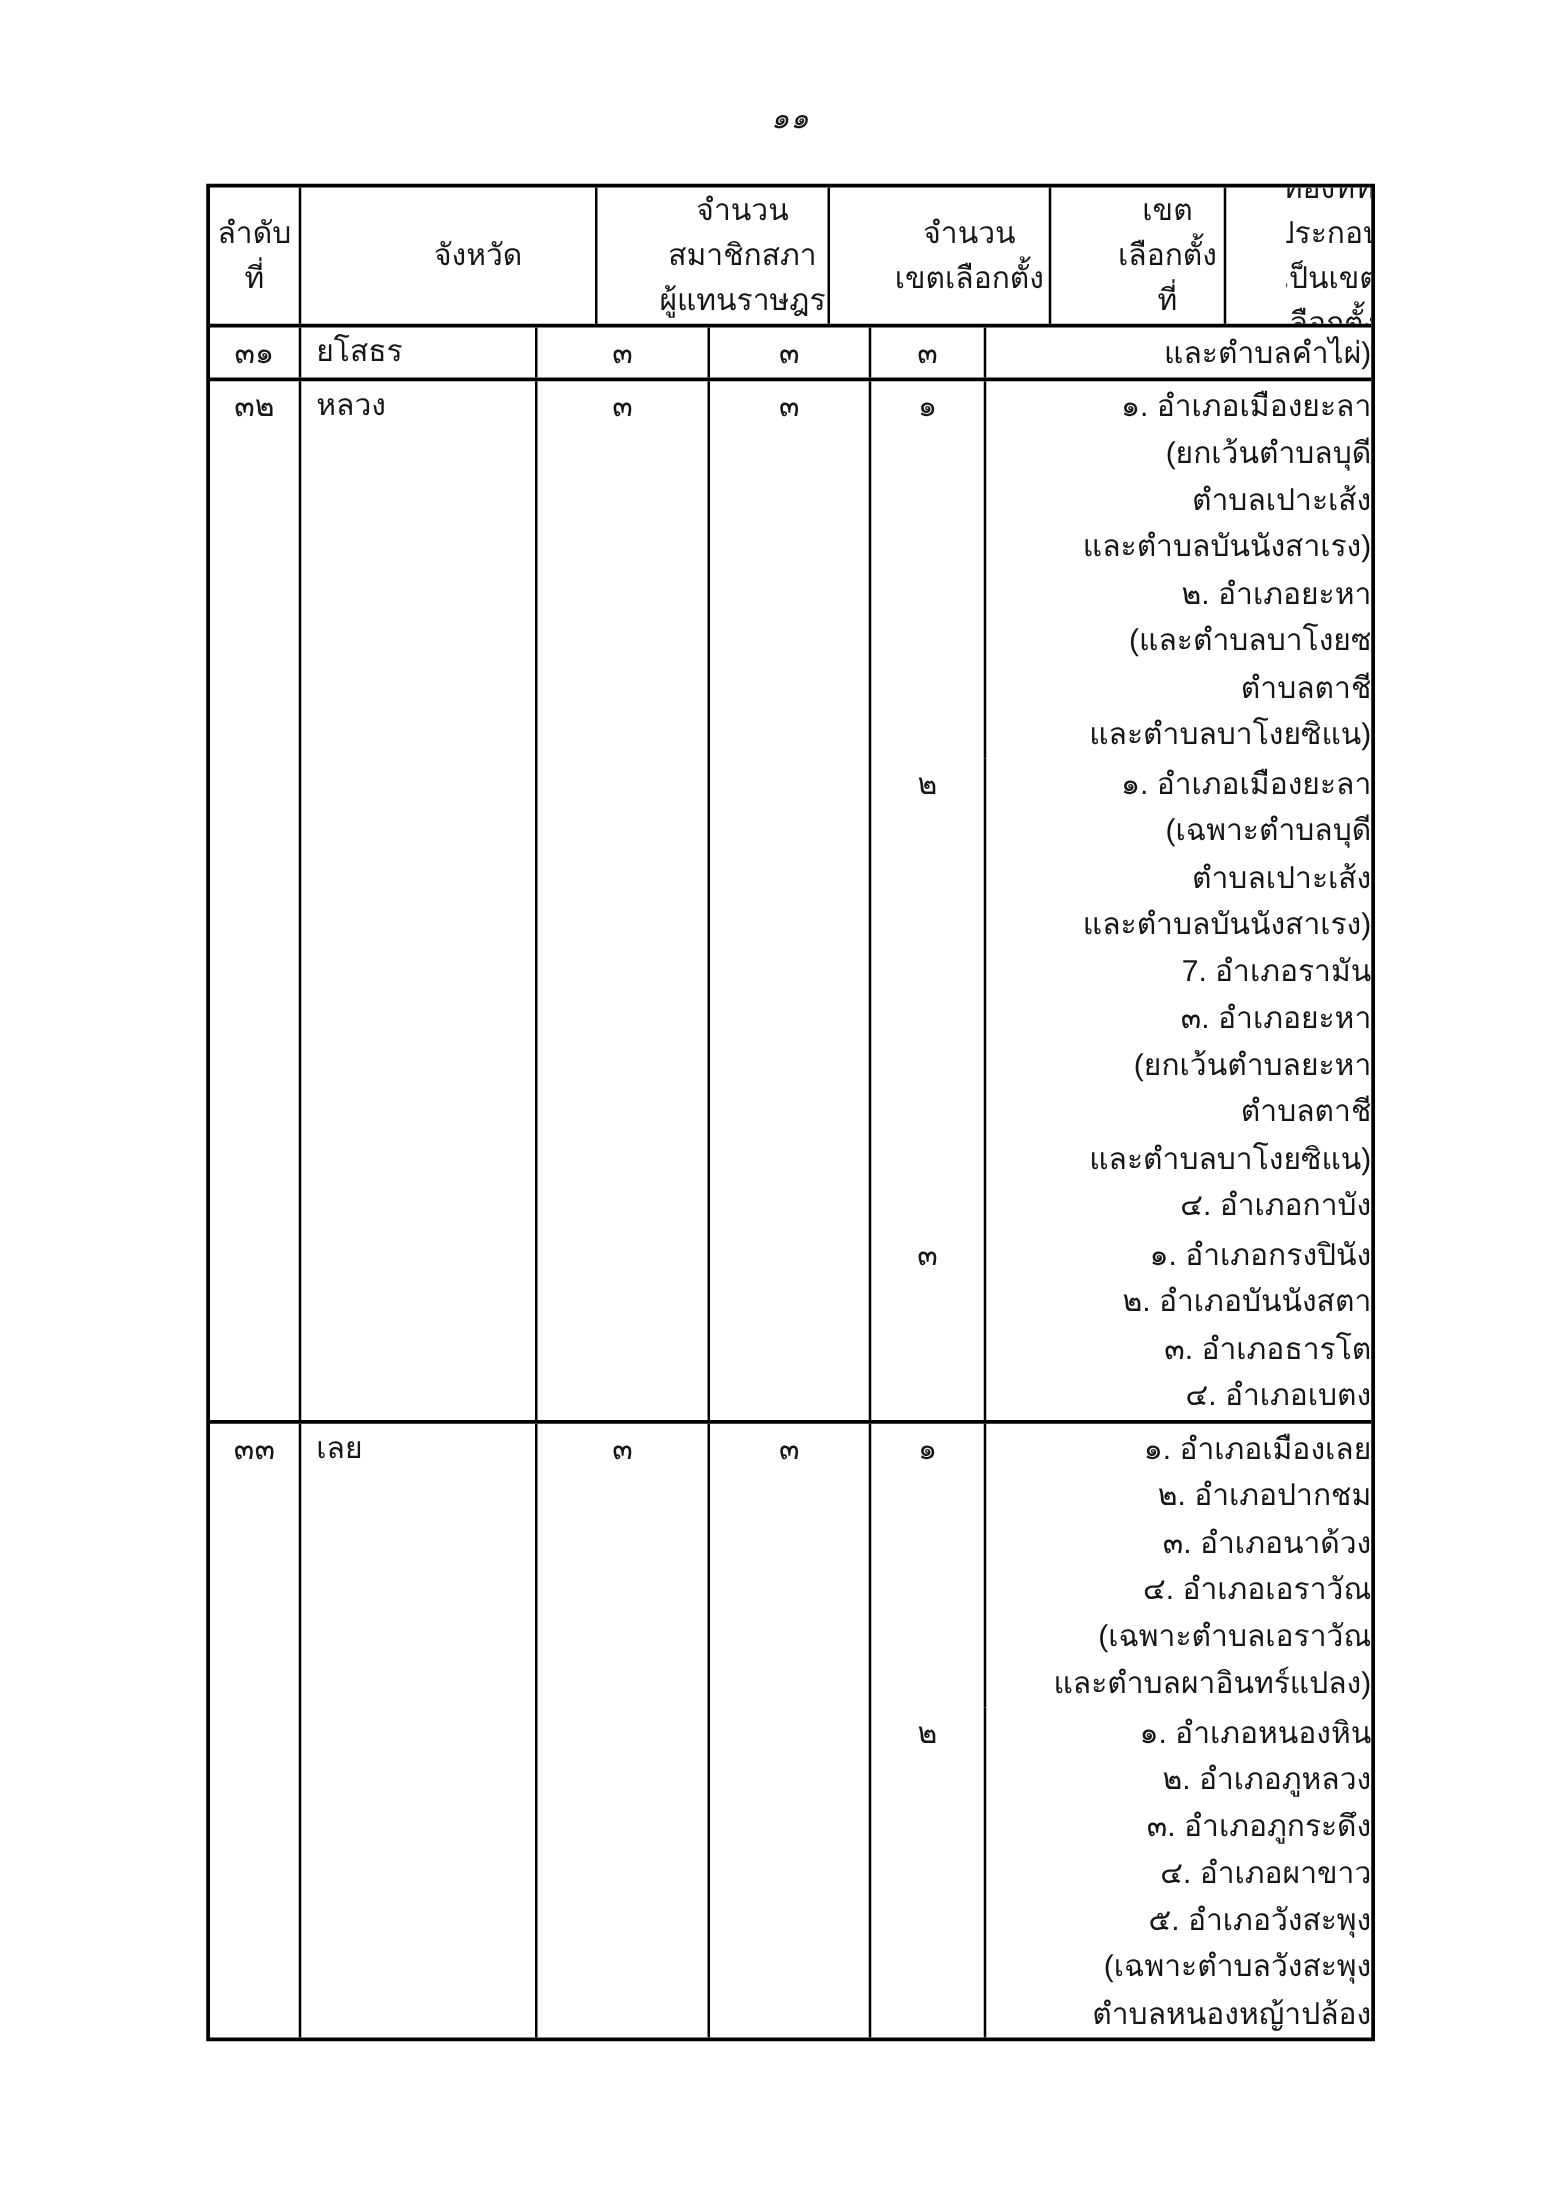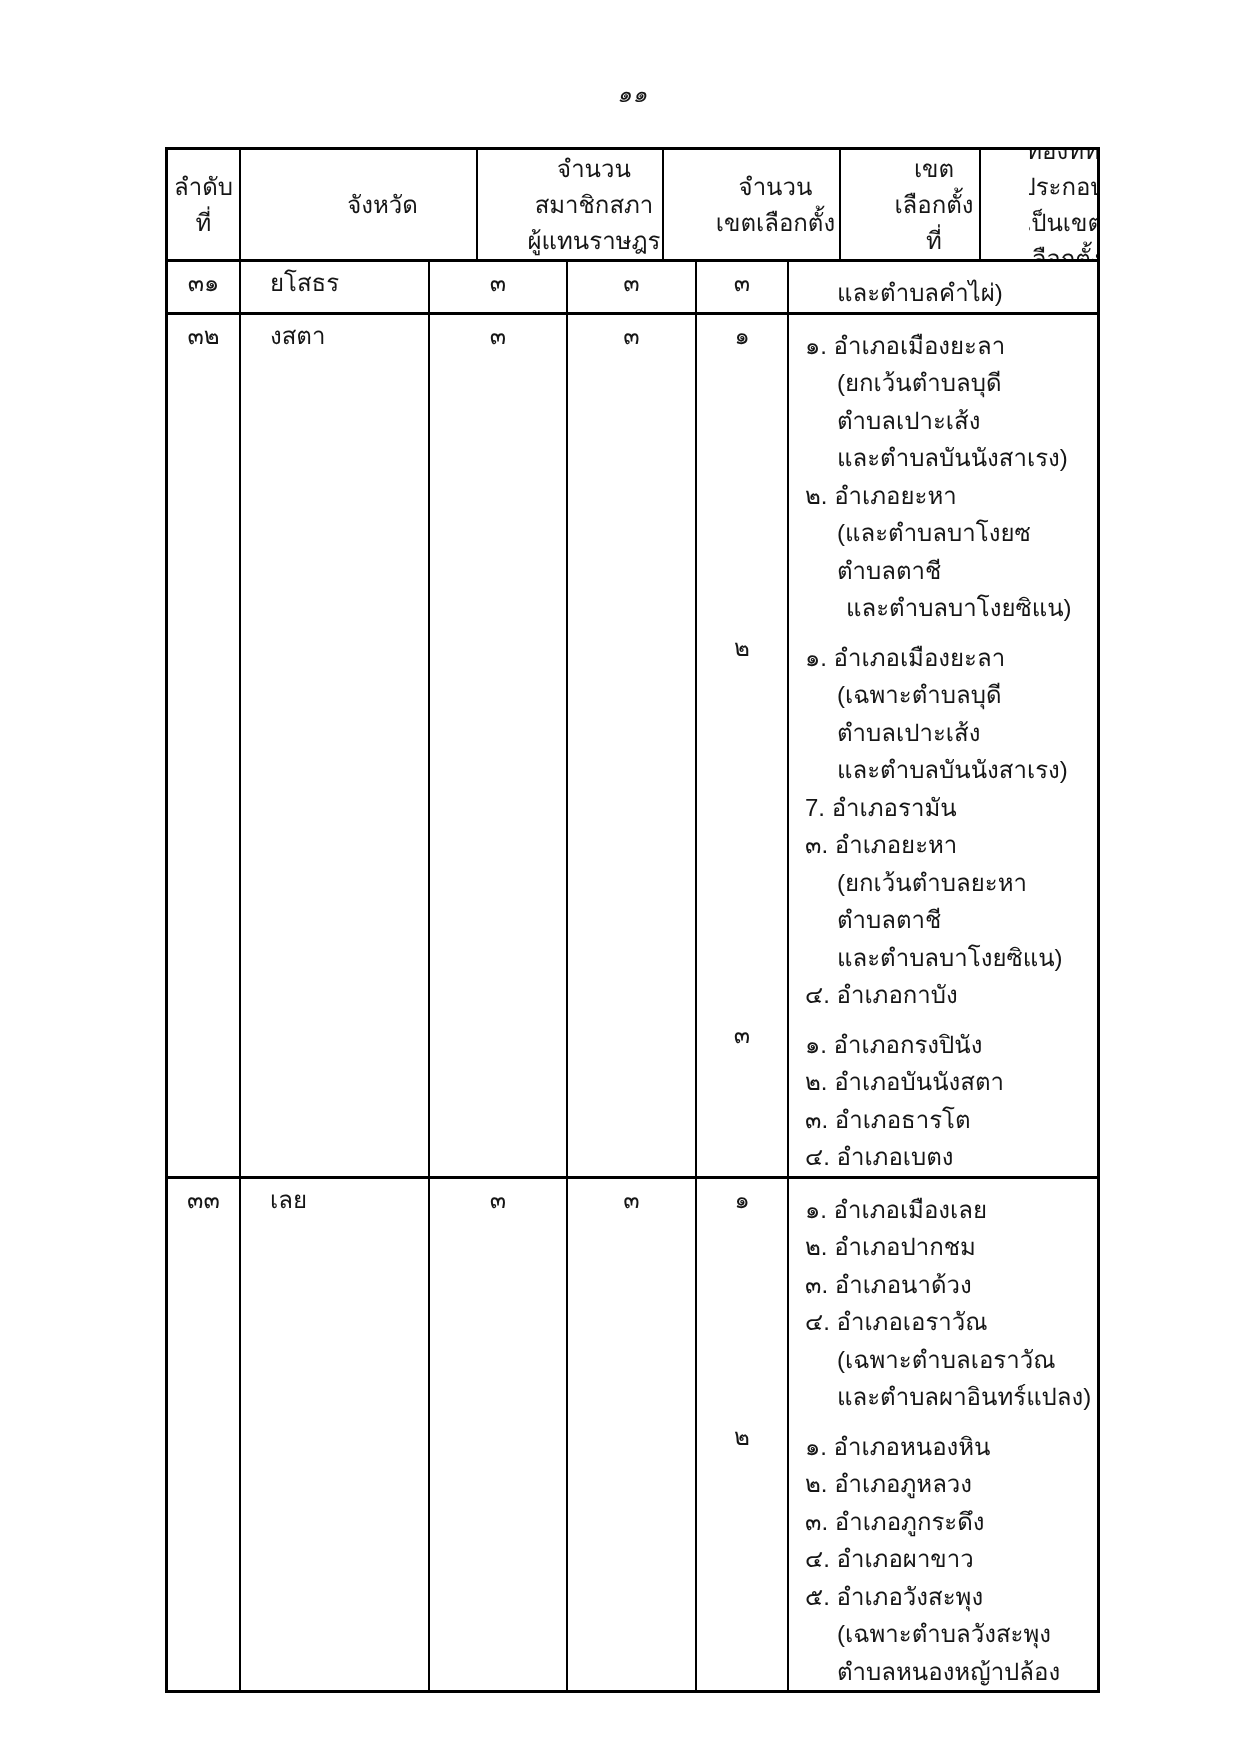--- a/index.html
+++ b/index.html
@@ -56,32 +56,32 @@
     border-bottom: 3px solid #000;
     font-size: 24px;
   }
   .drow:last-child { border-bottom: none; }
   .cell {
     border-right: 2px solid #000;
     padding-top: 2px;
     line-height: 37.5px;
   }
   .c-order, .c-mp, .c-cc { text-align: center; }
-  .c-prov { padding-left: 29px; }
+  .c-prov { padding-left: 12px; font-family: Liberation Serif, serif; }
   
   .dblocks { display: flex; flex-direction: column; }
   .dblock { display: grid; grid-template-columns: 92px 1fr; }
   .dblock:last-child { flex: 1; }
   .dno {
     border-right: 2px solid #000;
     text-align: center;
     padding-top: 2px;
     line-height: 37.5px;
   }
-  .dareas { padding-top: 12px; }
+  .dareas { padding-top: 2px; text-align: right; }
   .aline { line-height: 37.5px; padding-left: 16px; white-space: nowrap; }
   .aline.ind1 { padding-left: 48px; }
   .aline.ind2 { padding-left: 57px; }
 </style>
 </head>
 <body>
 
 <div class="page-number">๑๑</div>
 
 <div class="tbl" id="tbl">
@@ -108,21 +108,21 @@
         <div class="dblock">
           <div class="dno">๓</div>
           <div class="dareas">
             <div class="aline ind1">และตำบลคำไผ่)</div>
           </div>
         </div>
       </div>
     </div>
     <div class="drow">
       <div class="cell c-order">๓๒</div>
-      <div class="cell c-prov">งสตา</div>
+      <div class="cell c-prov">หลวง</div>
       <div class="cell c-mp">๓</div>
       <div class="cell c-cc">๓</div>
       <div class="dblocks">
         <div class="dblock">
           <div class="dno">๑</div>
           <div class="dareas">
             <div class="aline ind0">๑. อำเภอเมืองยะลา</div>
             <div class="aline ind1">(ยกเว้นตำบลบุดี</div>
             <div class="aline ind1">ตำบลเปาะเส้ง</div>
             <div class="aline ind1">และตำบลบันนังสาเรง)</div>

